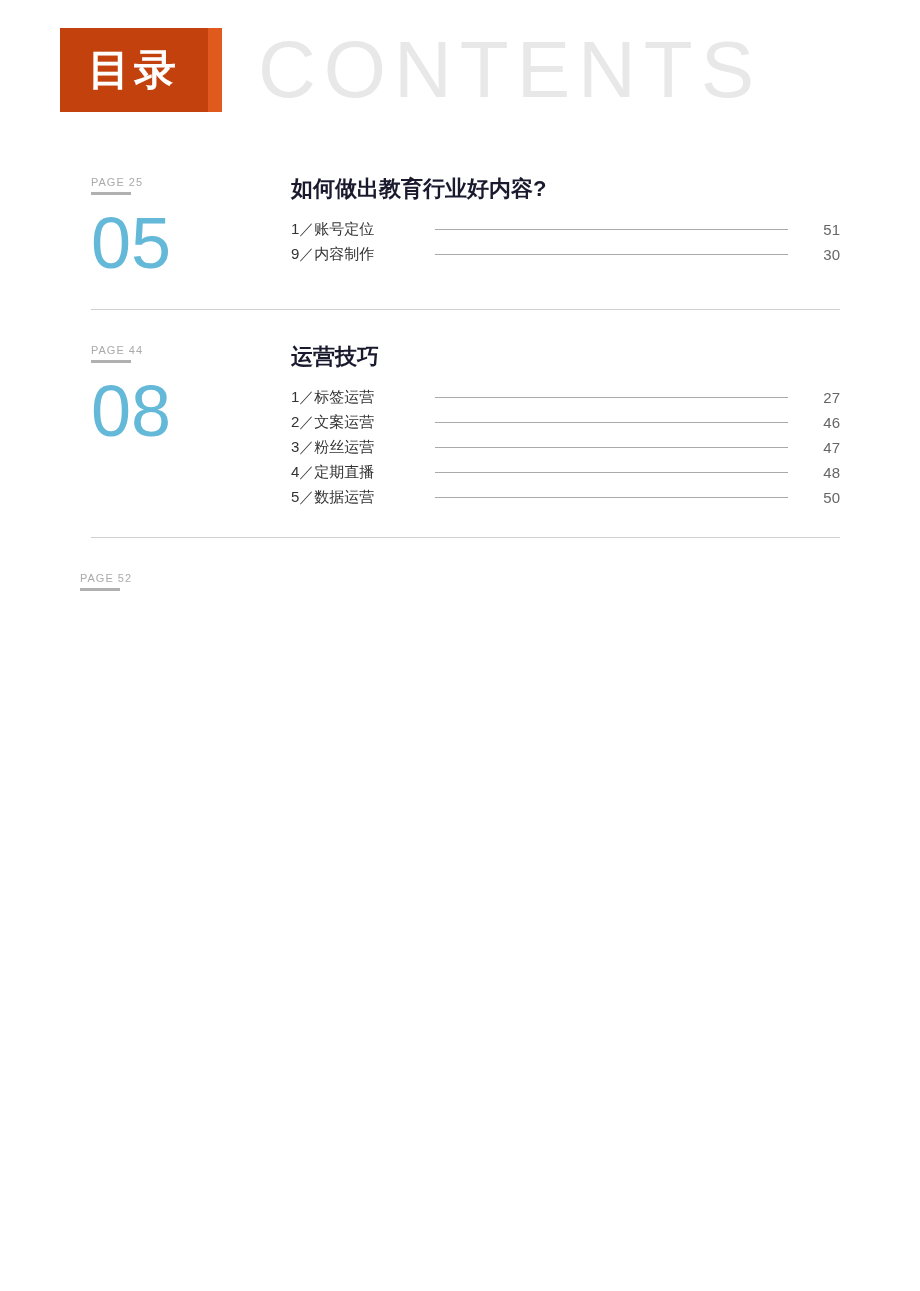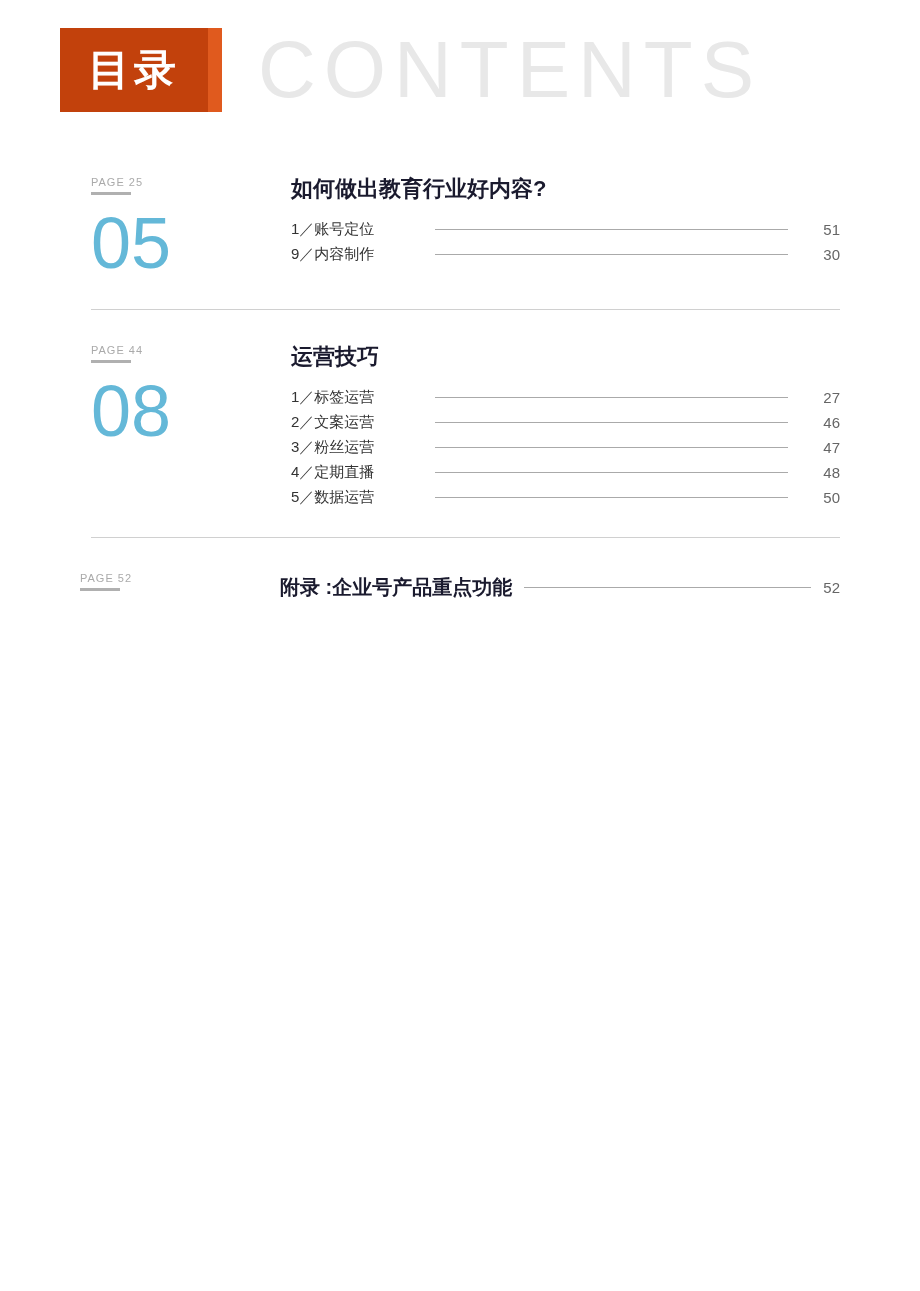--- a/index.html
+++ b/index.html
@@ -257,20 +257,15 @@
         </div>
       </div>
     </div>
   </div>
 
   <div class="appendix-section">
     <div class="appendix-left">
       <span class="page-label">PAGE 52</span>
       <div class="page-underline"></div>
     </div>
-    <div class="appendix-right">
-      <span class="appendix-title">附录 :企业号产品重点功能</span>
-      <div class="appendix-dots"></div>
-      <span class="appendix-page">52</span>
-    </div>
   </div>
 
 </div>
 
 </body></html>

